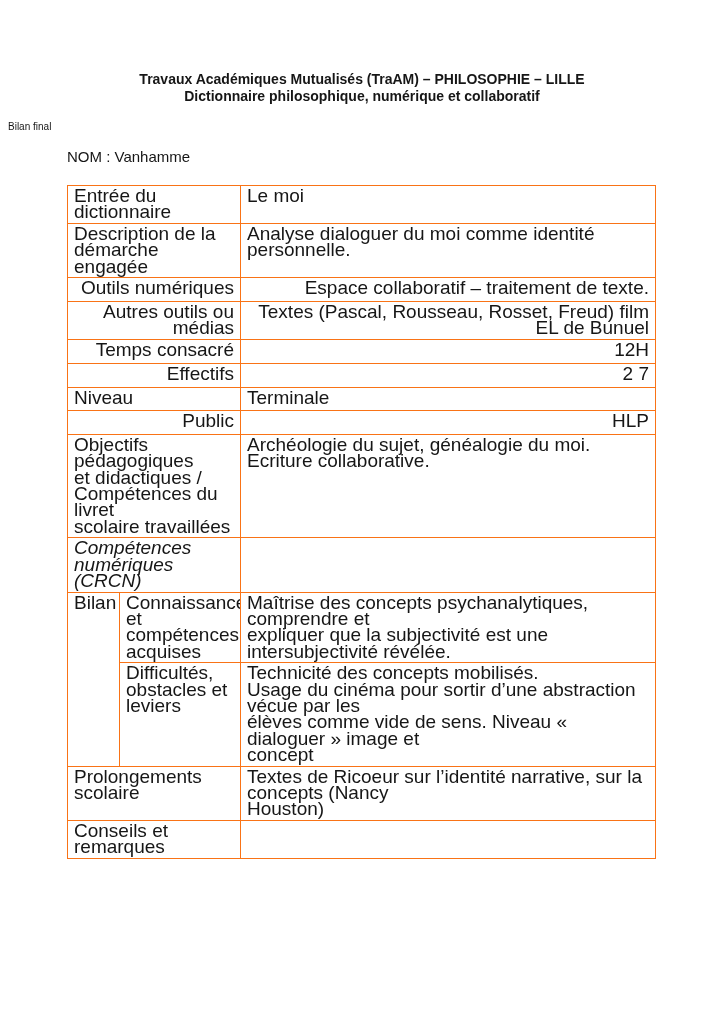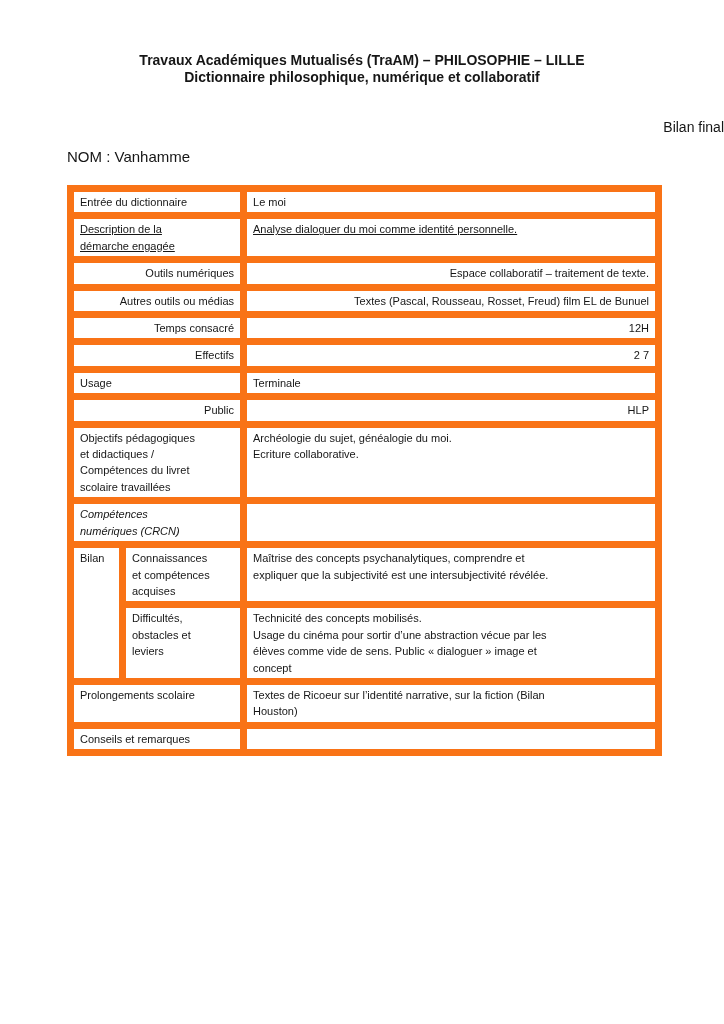--- a/index.html
+++ b/index.html
@@ -11,36 +11,36 @@
   }
   .page {
     position: relative;
     width: 724px;
     height: 1024px;
     background: #ffffff;
     overflow: hidden;
   }
   .doc-title {
     position: absolute;
-    top: 52px;
+    top: 71px;
     left: 0;
     right: 0;
     text-align: center;
     font-size: 14px;
     line-height: 16.5px;
     font-weight: bold;
     white-space: pre-line;
   }
   .doc-subtitle {
     position: absolute;
     top: 119px;
     left: 8px;
     right: 0;
-    text-align: right;
-    font-size: 14px;
+    text-align: left;
+    font-size: 10px;
     line-height: 16px;
   }
   .doc-author {
     position: absolute;
     top: 149px;
     left: 67px;
     font-size: 15px;
     line-height: 16px;
   }
   table.grid {
@@ -48,32 +48,32 @@
     top: 185px;
     left: 67px;
     width: 588px;
     border-collapse: collapse;
     table-layout: fixed;
   }
   table.grid col.c1 { width: 52px; }
   table.grid col.c2 { width: 121px; }
   table.grid col.c3 { width: 415px; }
   table.grid td {
-    border: 7px solid #f97316;
+    border: 1px solid #f97316;
     vertical-align: top;
     padding: 2px 6px;
-    font-size: 11px;
+    font-size: 19px;
     line-height: 16.4px;
     white-space: pre-line;
     overflow: hidden;
   }
   tr.h21 { height: 21px; }
   tr.h23 { height: 23px; }
   tr.h24 { height: 24px; text-align: right; }
-  tr.h38 { height: 38px; text-decoration: underline; }
+  tr.h38 { height: 38px; }
   tr.h39 { height: 39px; }
   tr.h41 { height: 41px; font-style: italic; }
   tr.h53 { height: 53px; }
   tr.h71 { height: 71px; }
   tr.h72 { height: 72px; margin-top: 20px; }
 </style>
 </head>
 <body>
 
 <div class="page">
@@ -109,21 +109,21 @@
       </tr>
       <tr class="h24">
         <td colspan="2">Temps consacré</td>
         <td>12H</td>
       </tr>
       <tr class="h24">
         <td colspan="2">Effectifs</td>
         <td>2 7</td>
       </tr>
       <tr class="h23">
-        <td colspan="2">Usage</td>
+        <td colspan="2">Niveau</td>
         <td>Terminale</td>
       </tr>
       <tr class="h24">
         <td colspan="2">Public</td>
         <td>HLP</td>
       </tr>
       <tr class="h71">
         <td colspan="2">Objectifs pédagogiques
 et didactiques /
 Compétences du livret
@@ -143,26 +143,26 @@
 acquises</td>
         <td>Maîtrise des concepts psychanalytiques, comprendre et
 expliquer que la subjectivité est une intersubjectivité révélée.</td>
       </tr>
       <tr class="h72">
         <td>Difficultés,
 obstacles et
 leviers</td>
         <td>Technicité des concepts mobilisés.
 Usage du cinéma pour sortir d’une abstraction vécue par les
-élèves comme vide de sens. Public « dialoguer » image et
+élèves comme vide de sens. Niveau « dialoguer » image et
 concept</td>
       </tr>
       <tr class="h39">
         <td colspan="2">Prolongements scolaire</td>
-        <td>Textes de Ricoeur sur l’identité narrative, sur la fiction (Bilan
+        <td>Textes de Ricoeur sur l’identité narrative, sur la concepts (Nancy
 Houston)</td>
       </tr>
       <tr class="h21">
         <td colspan="2">Conseils et remarques</td>
         <td></td>
       </tr>
     </tbody>
   </table>
 
 </div>

